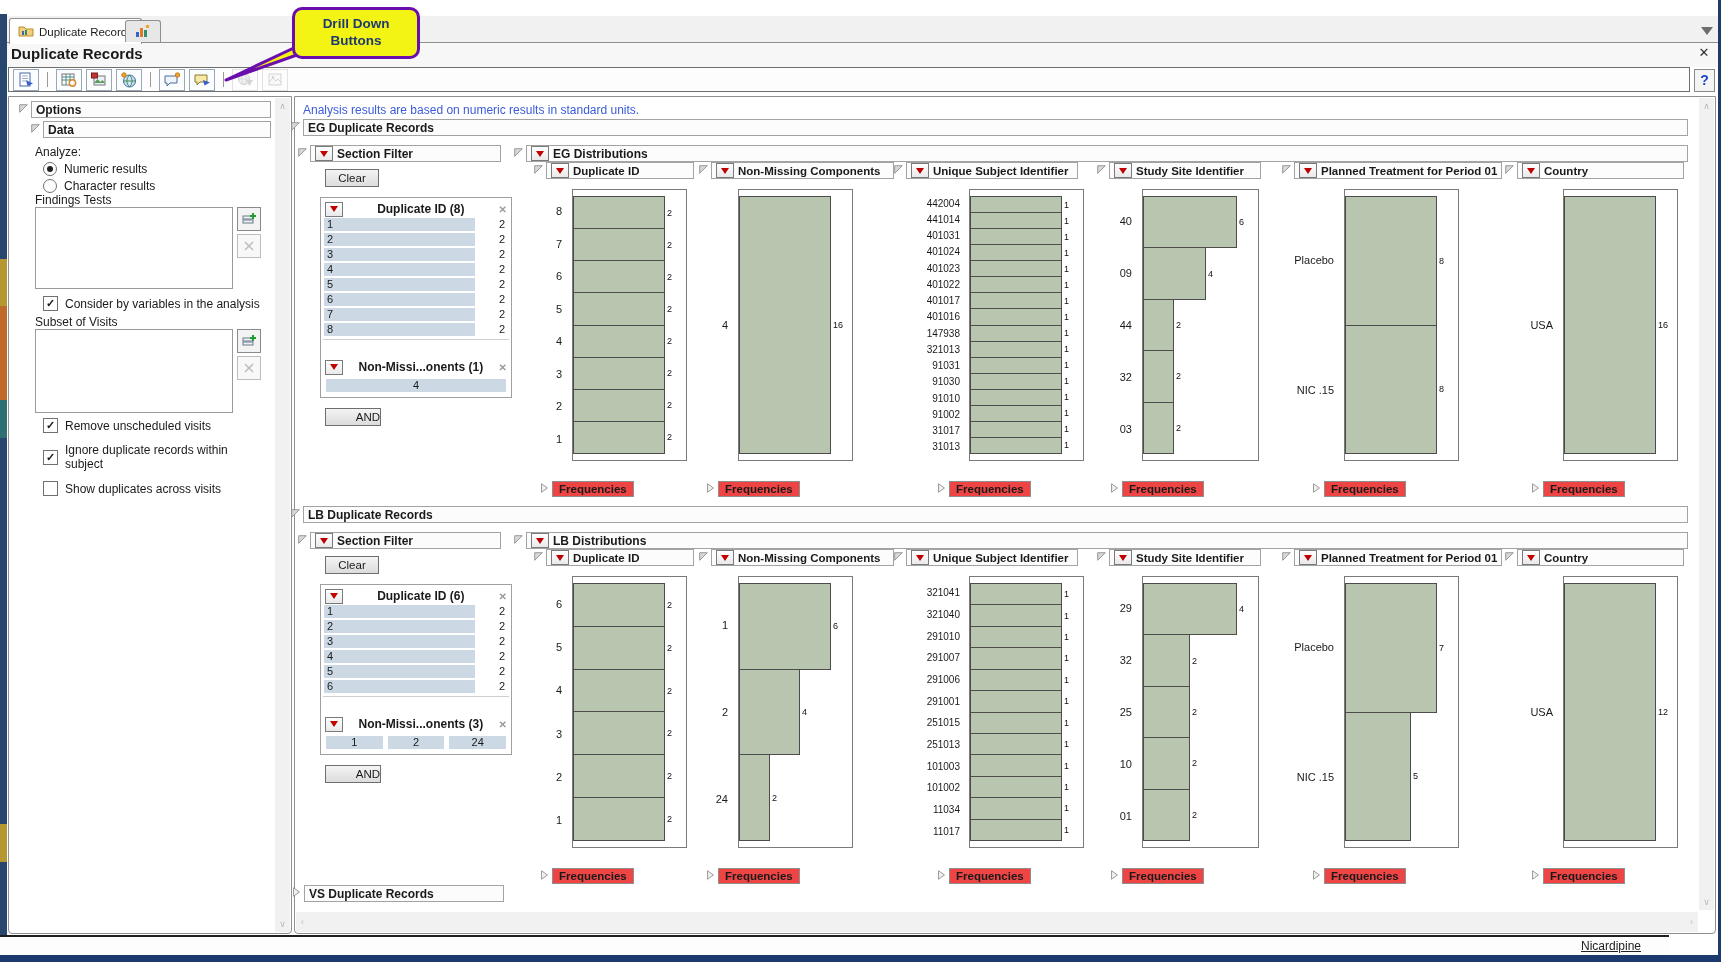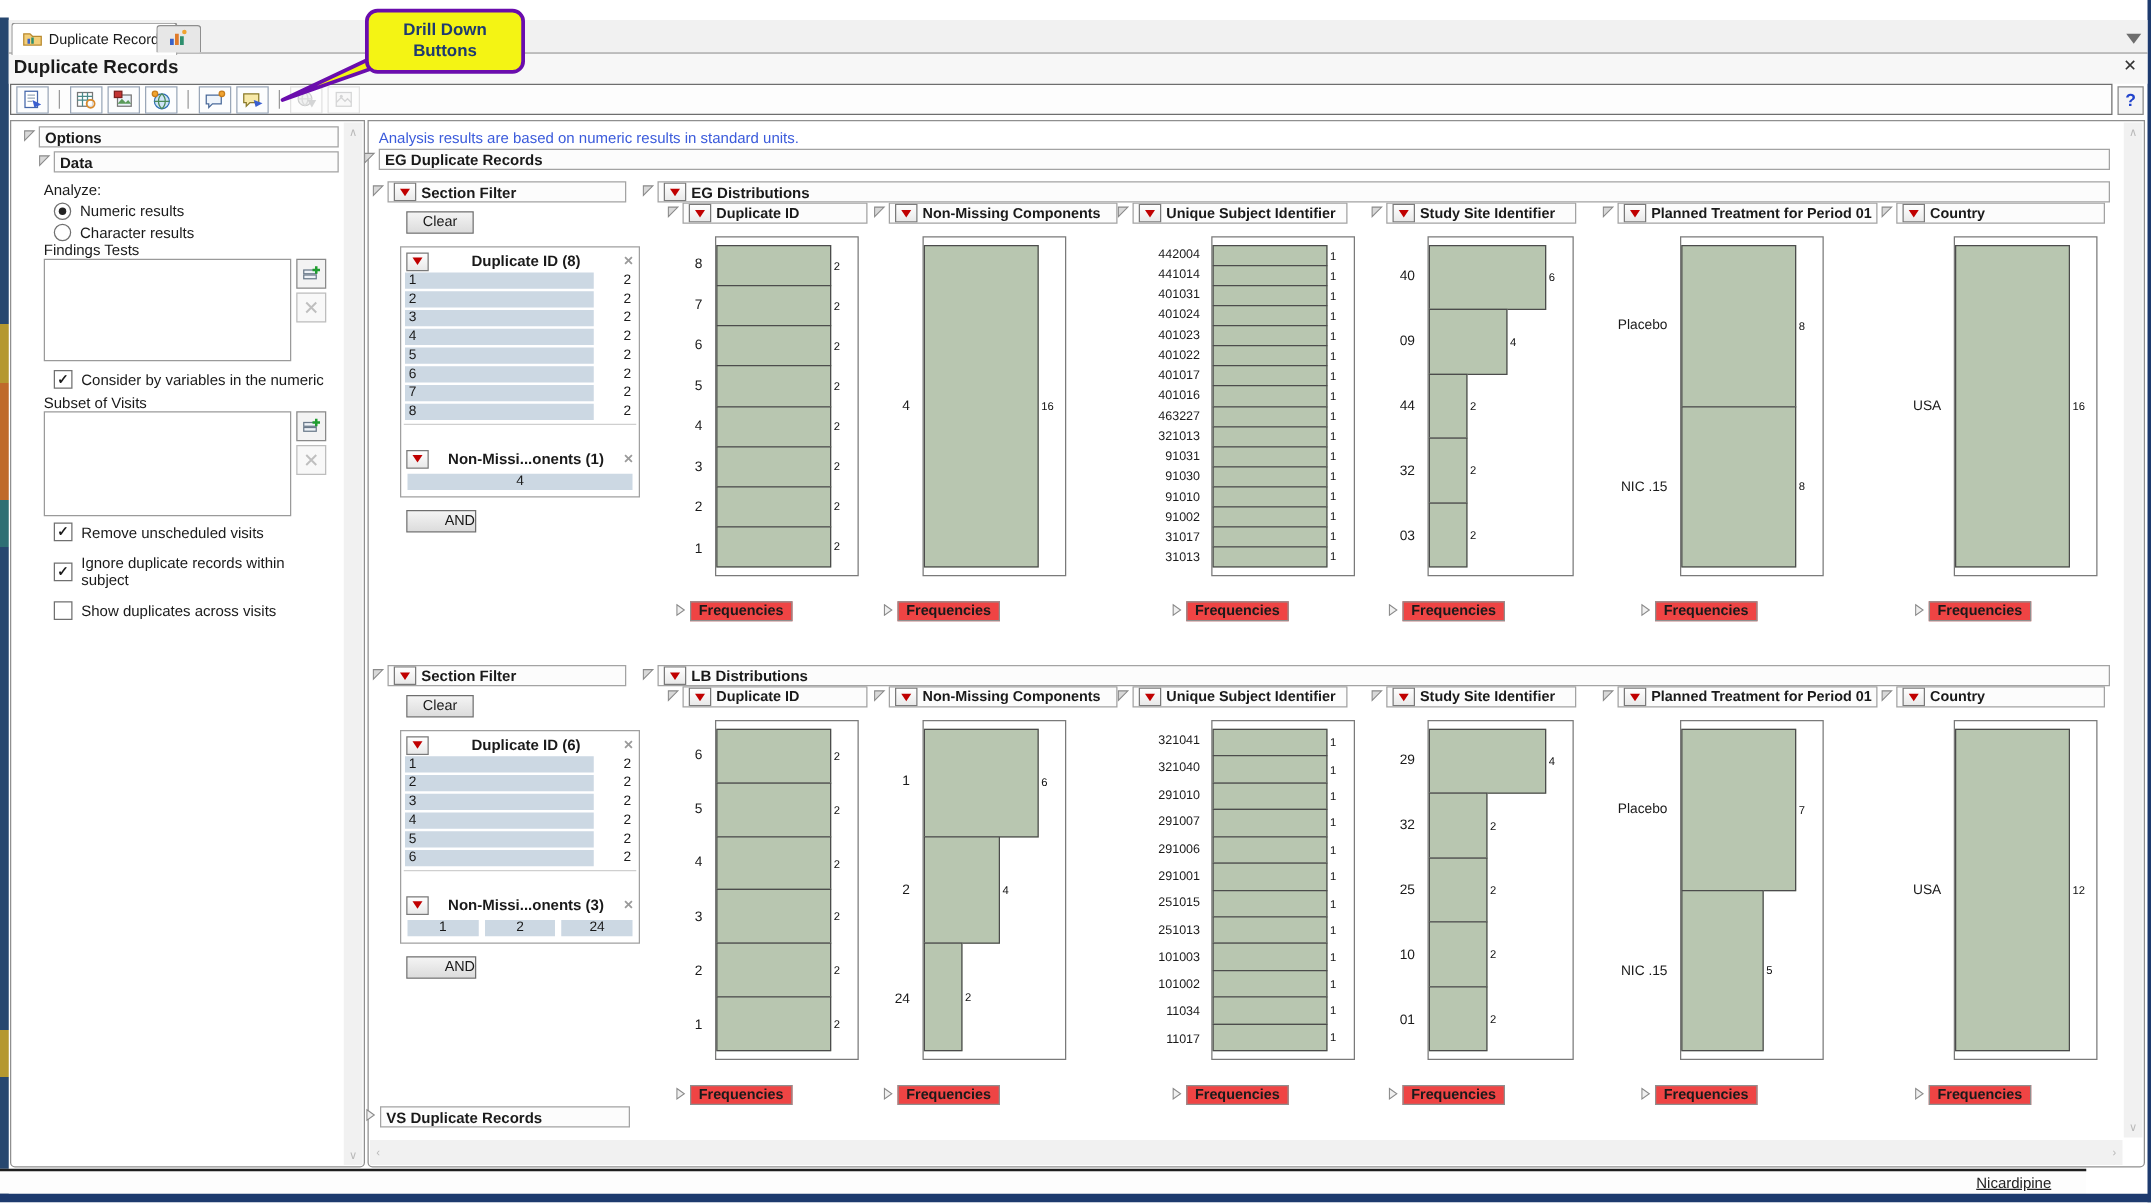--- a/index.html
+++ b/index.html
@@ -257,21 +257,21 @@
         </div>
       <div class="lbtn disabled">
         <svg width="12" height="12" viewBox="0 0 12 12">
             <path d="M2 2 L10 10 M10 2 L2 10" stroke="#bfbfbf" stroke-width="1.6"></path>
           </svg>
         </div>
     </div>
     <div id="cb-findings" style="position:absolute;left:22px;top:192px;">
         <div class="cb-row">
           <span class="cbox">✓</span>
-          <span>Consider by variables in the numeric</span>
+          <span>Consider by variables in the analysis</span>
         </div>
       </div>
     <div class="optlabel" style="position:absolute;left:22px;top:214px;">Subset of Visits</div>
     <div class="listbox" style="position:absolute;left:22px;top:228px;width:196px;height:82px;"></div>
     <div style="position:absolute;left:224px;top:228px;display:flex;flex-direction:column;gap:3px;">
       <div class="lbtn">
         <svg width="15" height="14" viewBox="0 0 15 14">
           <rect x="1" y="4" width="10" height="3" fill="#eef2f7" stroke="#6a7a8a"></rect>
           <rect x="1" y="8" width="10" height="3" fill="#eef2f7" stroke="#6a7a8a"></rect>
           <path d="M11 1 v6 M8 4 h6" stroke="#1f9d2f" stroke-width="2"></path>
@@ -522,21 +522,21 @@
           </div>
           <div class="gutter small" style="left: 596px; top: 70px; width: 68px; height: 272px;">
             <div class="glab">442004</div>
             <div class="glab">441014</div>
             <div class="glab">401031</div>
             <div class="glab">401024</div>
             <div class="glab">401023</div>
             <div class="glab">401022</div>
             <div class="glab">401017</div>
             <div class="glab">401016</div>
-            <div class="glab">463227</div>
+            <div class="glab">147938</div>
             <div class="glab">321013</div>
             <div class="glab">91031</div>
             <div class="glab">91030</div>
             <div class="glab">91010</div>
             <div class="glab">91002</div>
             <div class="glab">31017</div>
             <div class="glab">31013</div>
           </div>
           <div class="plot" style="left: 668px; top: 70px; width: 115px; height: 272px;">
             <div class="crow">
@@ -722,20 +722,30 @@
           <div class="strip-row" style="left: 1228px; top: 362px;">
             <span class="discl">
               <svg width="11" height="12" viewBox="0 0 13 14">
                 <polygon points="3,2 10,7 3,12" fill="#f0f0f0" stroke="#8a8a8a"></polygon>
               </svg>
             </span>
             <div class="freqbox">Frequencies</div>
           </div>
         </div>
         <div class="section" style="top: 407px;">
+          <div class="strip-row" style="left: -12px; top: 0px;">
+            <span class="discl">
+              <svg width="11" height="11" viewBox="0 0 13 13">
+                <polygon points="2,2 11,2 2,11" fill="#d8d8d8" stroke="#8a8a8a"></polygon>
+              </svg>
+            </span>
+            <div class="strip" style="width: 1385px;">
+              <span class="striplbl">LB Duplicate Records</span>
+            </div>
+          </div>
           <div class="strip-row" style="left: -5px; top: 26px;">
             <span class="discl">
               <svg width="11" height="11" viewBox="0 0 13 13">
                 <polygon points="2,2 11,2 2,11" fill="#d8d8d8" stroke="#8a8a8a"></polygon>
               </svg>
             </span>
             <div class="strip" style="width: 191px;">
               <span class="redbtn">
                 <span class="tri"></span>
               </span>

